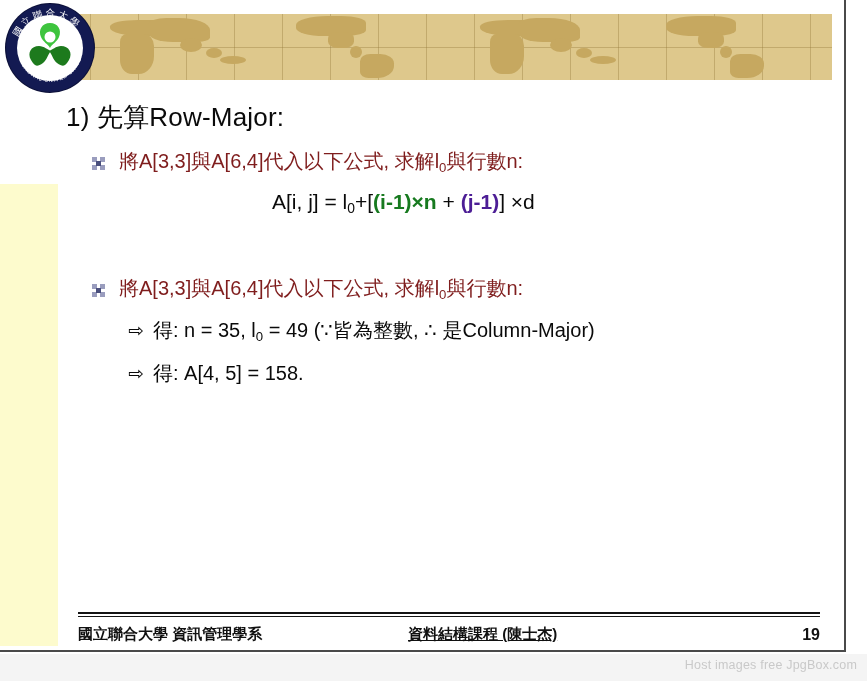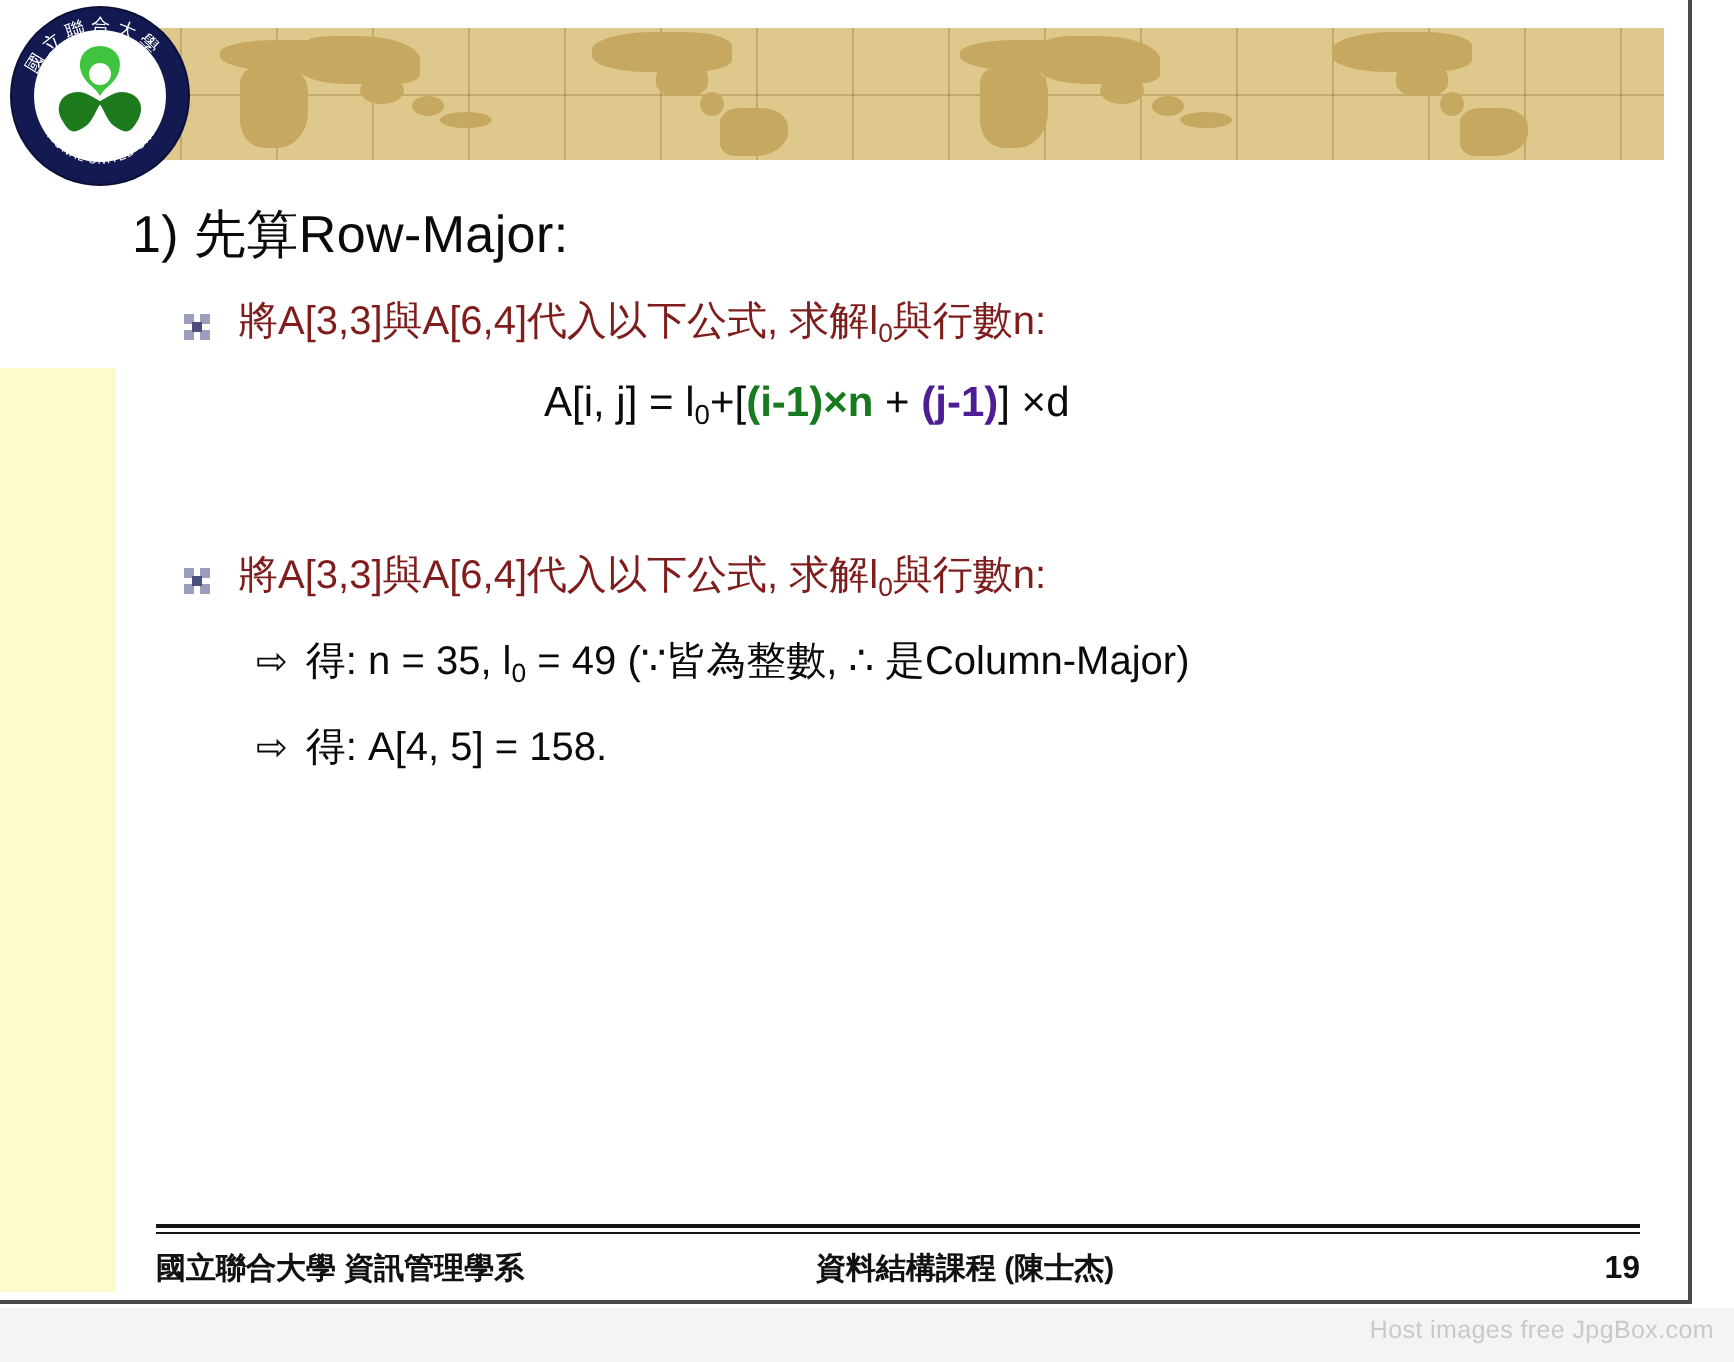--- a/index.html
+++ b/index.html
@@ -182,21 +182,21 @@
   }
   .footer-row {
     display: flex;
     align-items: flex-end;
     margin-top: 8px;
     font-size: 15px;
     font-weight: bold;
     color: #111111;
   }
   .footer-left   { width: 330px; }
-  .footer-center { flex: 1 1 auto; }
+  .footer-center { flex: 1 1 auto; text-decoration: underline; }
   .footer-right  { width: 40px; text-align: right; font-size: 16px; }
 </style>
 </head>
 <body>
 
 <div id="slide">
 
   <div class="left-strip"></div>
 
   <div class="banner">

